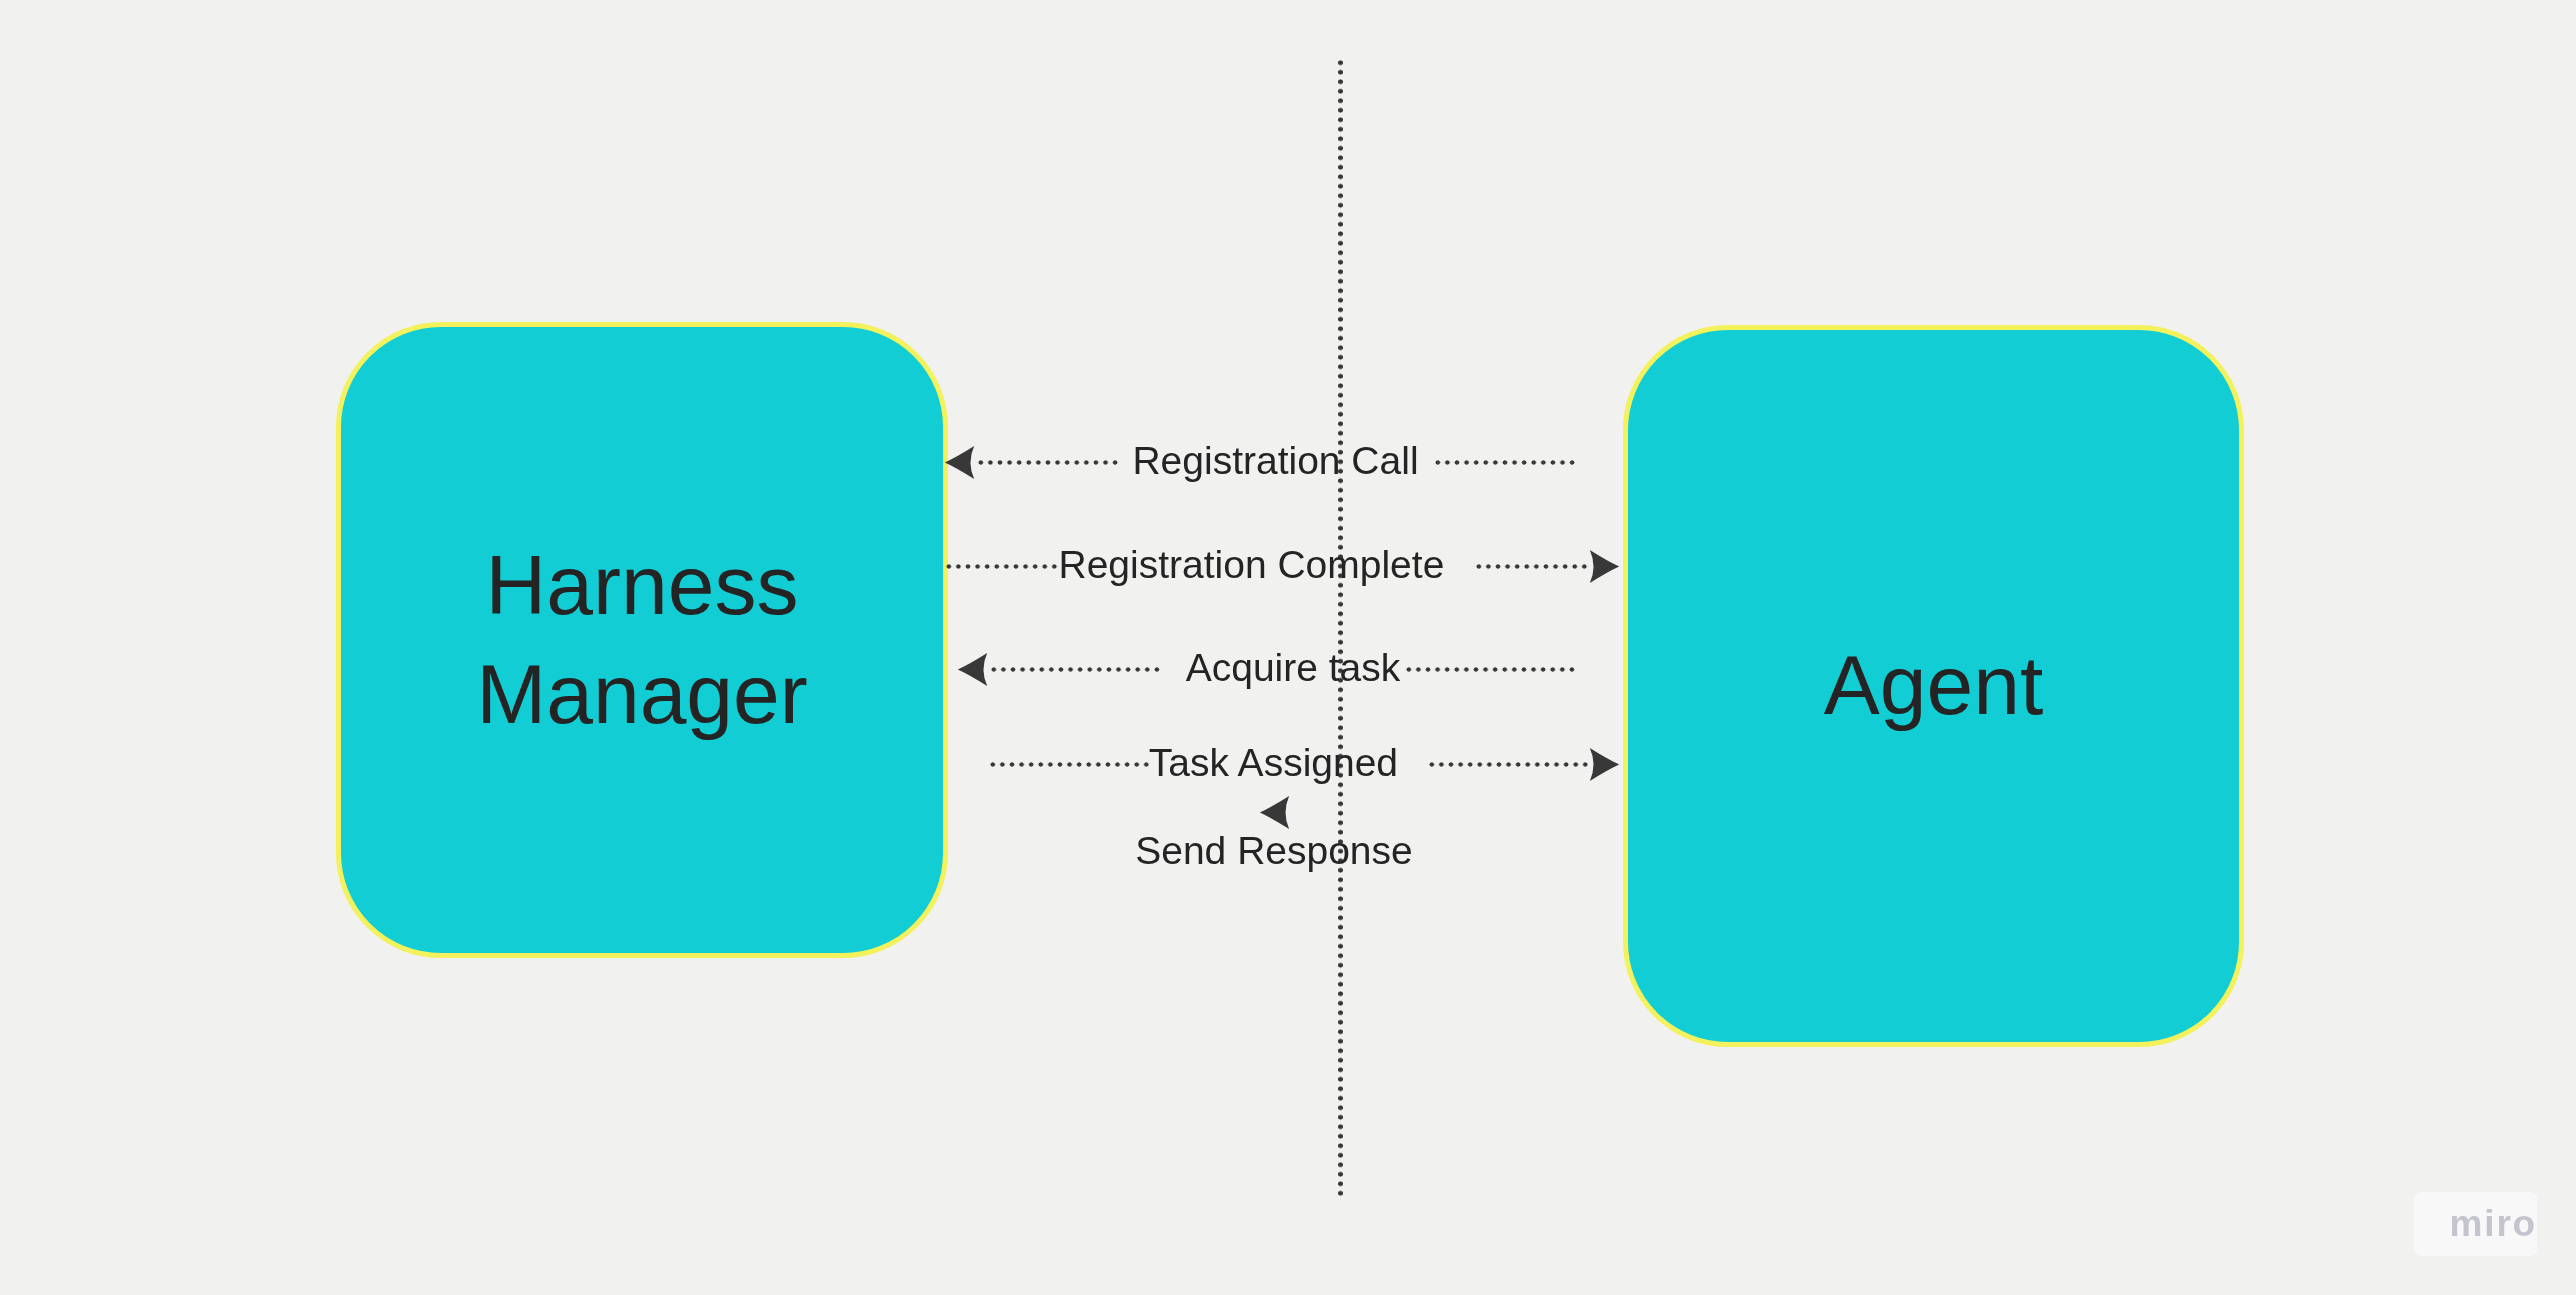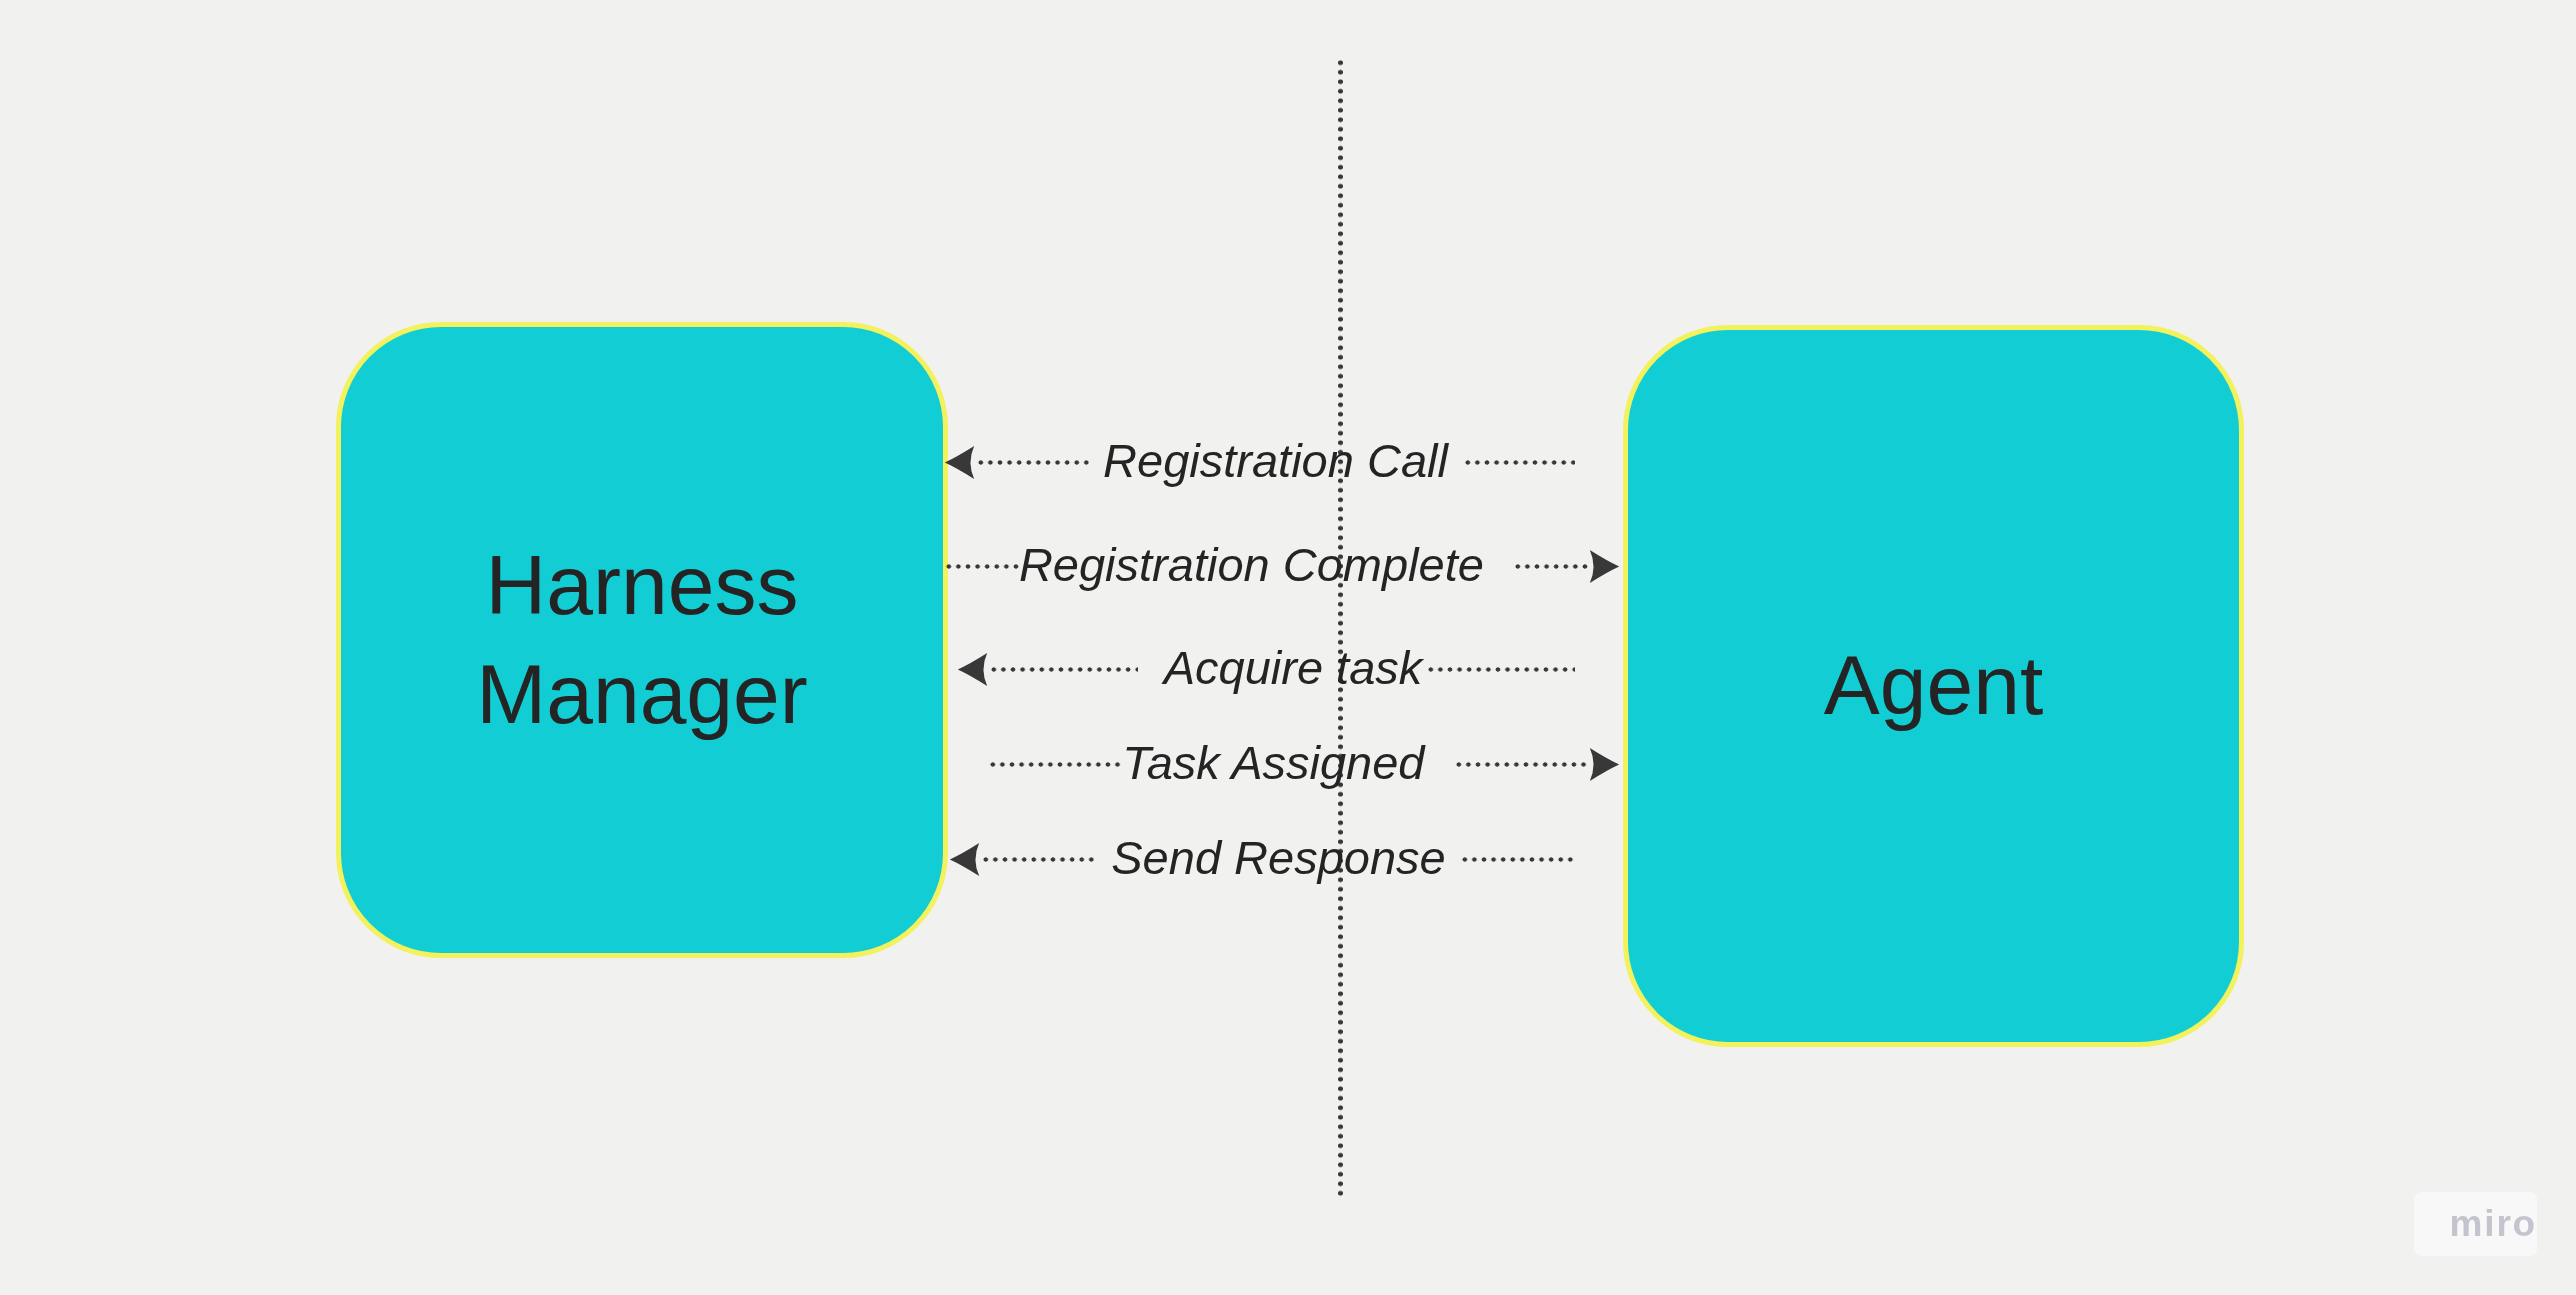--- a/index.html
+++ b/index.html
@@ -55,38 +55,37 @@
   .msg-row{
     position:absolute;
     height:51px;
     display:flex;align-items:center;
     z-index:2;
   }
   .row1{left:943px;top:437px;width:656px;}
   .row2{left:944px;top:541px;width:677px;justify-content:space-between;}
   .row3{left:956px;top:644px;width:643px;}
   .row4{left:944px;top:739px;width:677px;padding-left:44px;}
-  .row5{left:948px;top:834px;width:652px;}
+  .row5{left:948px;top:794px;width:652px;flex-direction:column;}
 
   .dotline{
     flex:1 1 auto;
     height:5.5px;
     background-image:radial-gradient(circle,var(--connector) 2px,rgba(0,0,0,0) 2.7px);
     background-size:9.6px 5.5px;
     background-repeat:repeat-x;
     background-position:left center;
   }
   .msg-label{
-    font-size:47px;
+    font-size:39px;
     line-height:1;
     color:var(--text);
     white-space:nowrap;
     margin:0 14.6px;
     padding-bottom:3.7px;
-    font-style:italic;
   }
   .row2 .msg-label,.row4 .msg-label{transform:translateX(-14.6px);}
   .row3 .msg-label{transform:translateX(11px);}
   .arrowhead{flex:0 0 auto;display:block;}
   .arrowhead path{fill:var(--connector);}
 
   
   .watermark{
     position:absolute;
     left:2414px;top:1192px;width:123px;height:64px;

